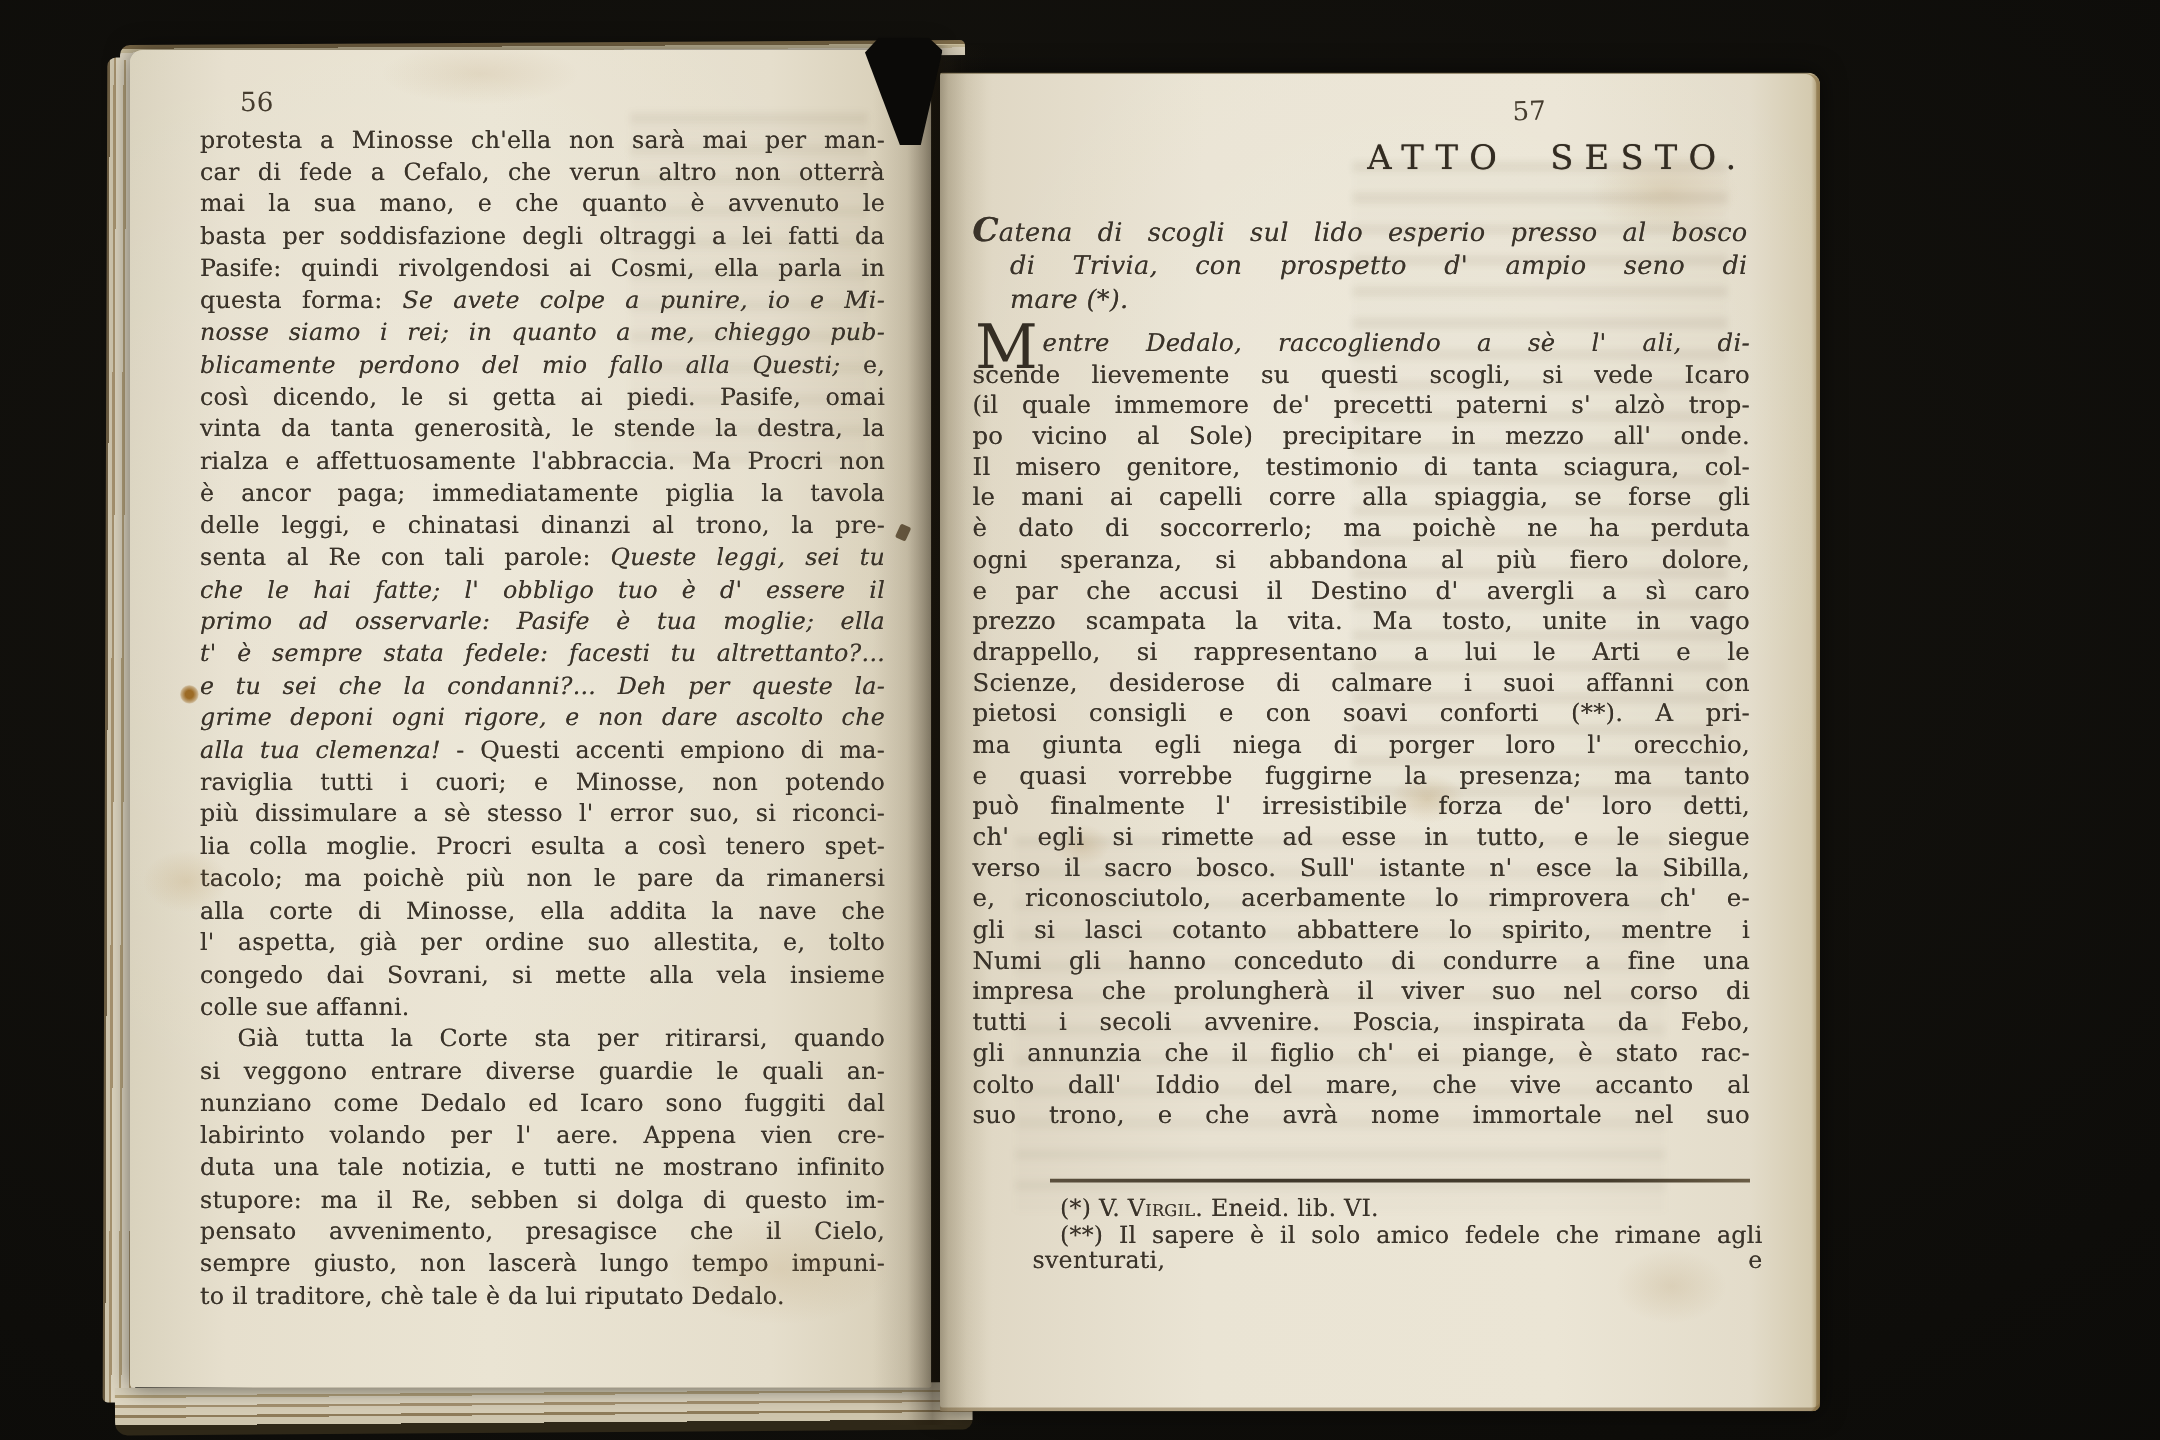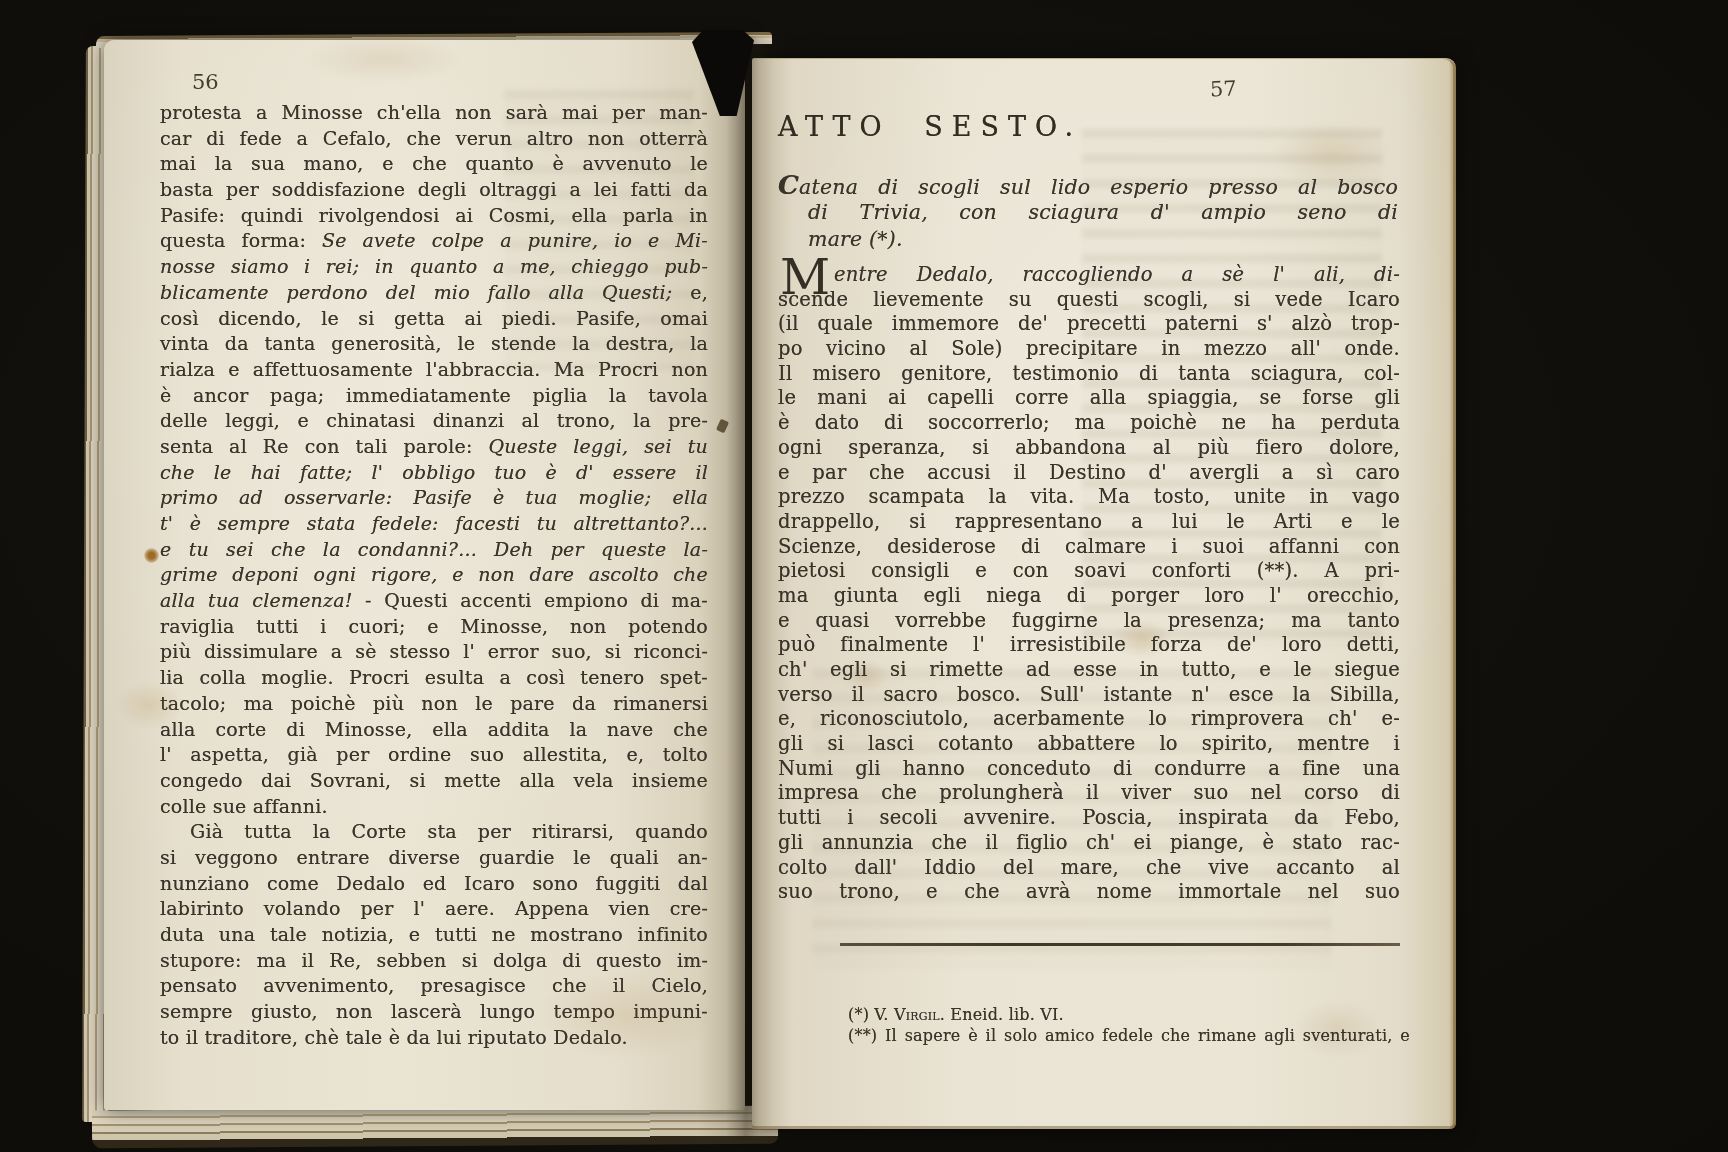--- a/index.html
+++ b/index.html
@@ -30,35 +30,35 @@
     background:linear-gradient(90deg,rgba(59,47,28,0) 0%,rgba(59,47,28,.12) 30%,rgba(38,29,15,.4) 52%,rgba(59,47,28,.16) 66%,rgba(59,47,28,.04) 82%,rgba(59,47,28,0) 100%);}
   .top-notch{position:absolute;left:608px;top:0;width:62px;height:86px;background:#0b0a08;z-index:6;
     clip-path:polygon(18% 0,82% 0,100% 12%,72% 100%,45% 100%,0 14%);}
   .gutter-mark{position:absolute;left:634px;top:390px;width:9px;height:12px;background:#4a3a22;border-radius:2px;transform:rotate(25deg);opacity:.8;z-index:7;}
 
   
   .textblock{position:absolute;color:#3a332a;text-shadow:0 0 .5px rgba(45,38,28,.65);}
   .left-text{left:56px;top:60px;width:548px;--lh:25.7px;font-size:19px;}
   .body-text{left:26px;top:204px;width:622px;--lh:24.7px;font-size:19.5px;}
   .scene{left:26px;top:112px;width:620px;--lh:27.5px;font-size:20.5px;}
-  .footnotes{left:74px;top:898px;width:584px;--lh:20.6px;font-size:16px;margin-top:48px;}
+  .footnotes{left:74px;top:898px;width:584px;--lh:20.6px;font-size:19px;}
   .line{height:var(--lh);line-height:var(--lh);text-align:justify;text-align-last:justify;letter-spacing:.2px;}
   .line.nojust{text-align:right;text-align-last:left;}
   .line.ind{text-indent:30px;}
   .line.ind2{text-indent:56px;font-style:italic;}
   .footnotes .line.ind{text-indent:22px;}
   .it{font-style:italic;}
   .sc{font-variant:small-caps;}
   .scene .line{font-style:italic;}
   .scene .line:first-child::first-letter{font-size:1.28em;font-weight:bold;}
 
   .pageno{position:absolute;color:#453c2e;font-size:21px;}
   .pageno-left{left:88px;top:30px;}
   .pageno-right{left:458px;top:18px;transform:rotate(-2deg);}
-  .title{position:absolute;left:26px;top:52px;width:620px;text-align:left;font-size:27px;letter-spacing:9px;word-spacing:16px;color:#332c22;text-shadow:0 0 .6px rgba(40,32,22,.7);}
+  .title{position:absolute;left:26px;top:52px;width:620px;text-align:right;font-size:27px;letter-spacing:9px;word-spacing:16px;color:#332c22;text-shadow:0 0 .6px rgba(40,32,22,.7);}
   .dropcap{position:absolute;left:28px;top:194px;font-size:49px;line-height:1;color:#352e24;}
   .footrule{position:absolute;left:88px;top:884px;width:560px;height:3px;
     background:linear-gradient(90deg,#5a4f3d,#3f372a 30%,#453c2d 80%,#6a5d46);}
 
   
   .st{position:absolute;border-radius:50%;pointer-events:none;}
   .st1{left:40px;top:508px;width:15px;height:15px;background:radial-gradient(circle,#9c6b26 0 30%,rgba(156,107,38,.45) 60%,transparent 75%);filter:blur(.5px);}
   .st2{left:10px;top:640px;width:70px;height:50px;background:radial-gradient(ellipse,rgba(170,130,60,.18),transparent 70%);}
   .st3{left:430px;top:930px;width:180px;height:90px;background:radial-gradient(ellipse,rgba(160,120,55,.15),transparent 70%);}
   .st4{left:200px;top:-6px;width:160px;height:50px;background:radial-gradient(ellipse,rgba(150,110,50,.12),transparent 70%);}
@@ -136,21 +136,21 @@
       <div class="bleed bleed-a"></div>
       <div class="bleed bleed-b"></div>
       <div class="st st5"></div>
       <div class="st st6"></div>
       <div class="st st7"></div>
       <div class="st st8"></div>
       <div class="pageno pageno-right">57</div>
       <div class="title">ATTO SESTO.</div>
       <div class="textblock scene">
           <div class="line"><span class="it">Catena di scogli sul lido esperio presso al bosco</span></div>
-          <div class="line ind"><span class="it">di Trivia, con sciagura d' ampio seno di</span></div>
+          <div class="line ind"><span class="it">di Trivia, con prospetto d' ampio seno di</span></div>
           <div class="line nojust ind"><span class="it">mare (*).</span></div>
         </div>
       <div class="dropcap">M</div>
       <div class="textblock body-text">
           <div class="line ind2"><span>entre Dedalo, raccogliendo a sè l' ali, di-</span></div>
           <div class="line"><span>scende lievemente su questi scogli, si vede Icaro</span></div>
           <div class="line"><span>(il quale immemore de' precetti paterni s' alzò trop-</span></div>
           <div class="line"><span>po vicino al Sole) precipitare in mezzo all' onde.</span></div>
           <div class="line"><span>Il misero genitore, testimonio di tanta sciagura, col-</span></div>
           <div class="line"><span>le mani ai capelli corre alla spiaggia, se forse gli</span></div>

